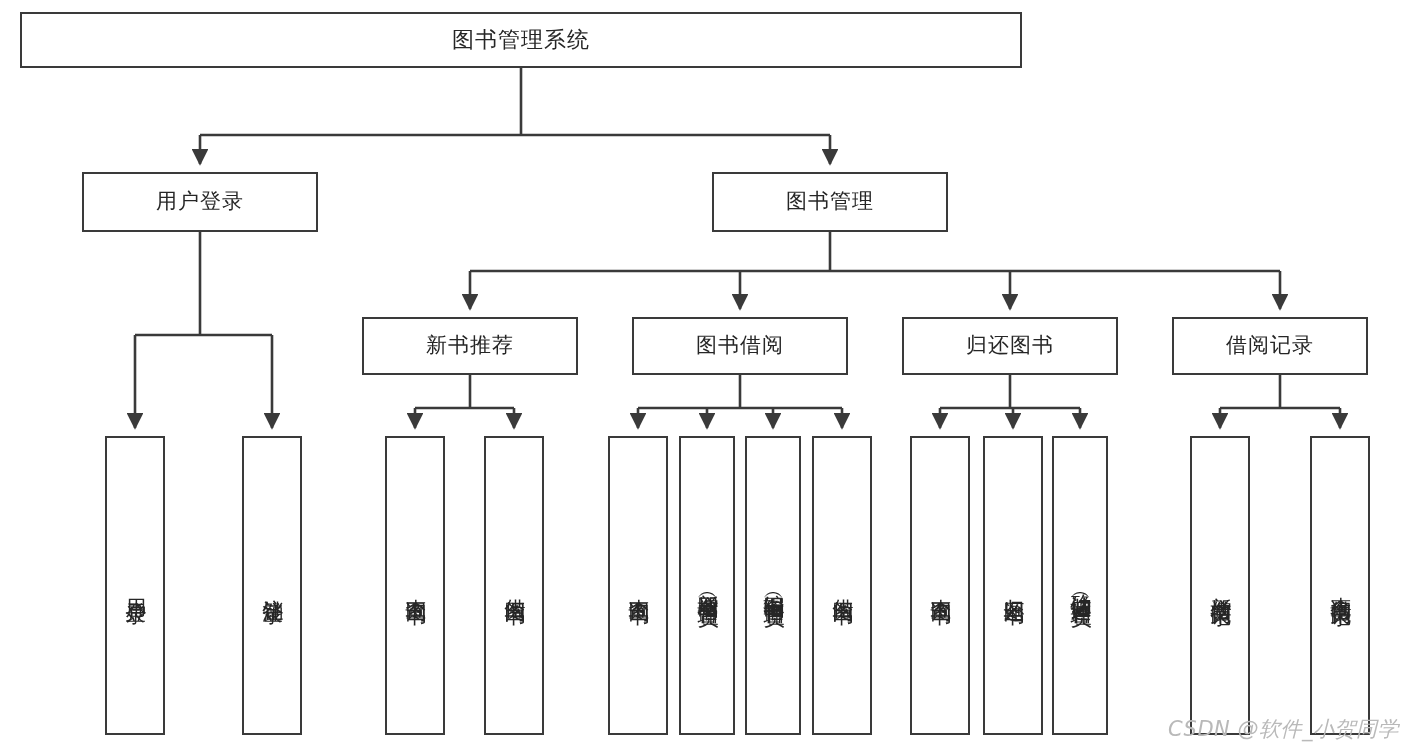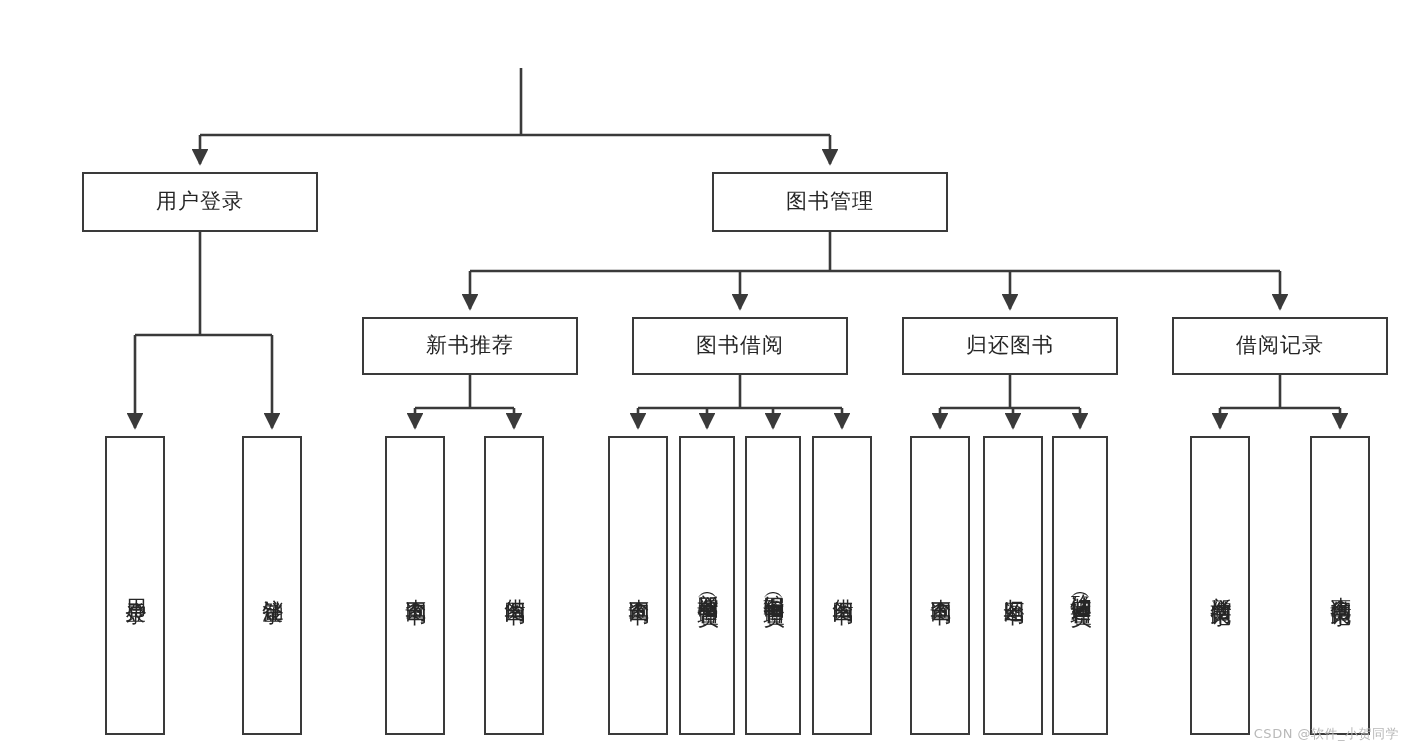--- a/index.html
+++ b/index.html
@@ -55,24 +55,25 @@
     white-space: nowrap;
     text-align: center;
   }
   .node.root .label {
     font-size: 22px;
   }
   .watermark {
     position: absolute;
     right: 6px;
     bottom: 4px;
-    font-size: 13px;
+    font-size: 21px;
     color: #b9b9b9;
     letter-spacing: 0.5px;
     white-space: nowrap;
+    font-style: italic;
   }
 </style>
 </head>
 <body>
 
 <div id="canvas">
 
   <svg id="edges" viewBox="0 0 1405 747" xmlns="http://www.w3.org/2000/svg">
     <defs>
       <marker id="arrow" viewBox="0 0 10 10" refX="9" refY="5" markerWidth="6.5" markerHeight="6.5" orient="auto-start-reverse">
@@ -116,38 +117,41 @@
       <path d="M 1013 408 L 1013 428" marker-end="url(#arrow)"></path>
       <path d="M 1080 408 L 1080 428" marker-end="url(#arrow)"></path>
 
       <path d="M 1280 375 L 1280 408"></path>
       <path d="M 1220 408 L 1340 408"></path>
       <path d="M 1220 408 L 1220 428" marker-end="url(#arrow)"></path>
       <path d="M 1340 408 L 1340 428" marker-end="url(#arrow)"></path>
     </g>
   </svg>
 
+  <div class="node horiz root" style="left:20px; top:12px; width:1002px; height:56px;">
+    <span class="label">图书管理系统</span>
+  </div>
 
   <div class="node horiz" style="left:82px; top:172px; width:236px; height:60px;">
     <span class="label">用户登录</span>
   </div>
   <div class="node horiz" style="left:362px; top:317px; width:216px; height:58px;">
     <span class="label">新书推荐</span>
   </div>
 
   <div class="node horiz" style="left:712px; top:172px; width:236px; height:60px;">
     <span class="label">图书管理</span>
   </div>
   <div class="node horiz" style="left:632px; top:317px; width:216px; height:58px;">
     <span class="label">图书借阅</span>
   </div>
   <div class="node horiz" style="left:902px; top:317px; width:216px; height:58px;">
     <span class="label">归还图书</span>
   </div>
-  <div class="node horiz" style="left:1172px; top:317px; width:216px; height:58px;">
+  <div class="node horiz" style="left:1172px; top:317px; width:196px; height:58px;">
     <span class="label">借阅记录</span>
   </div>
 
   <div class="node vert" style="left:105px; top:436px; width:60px; height:299px;">
     <span class="label">用户登录</span>
   </div>
   <div class="node vert" style="left:242px; top:436px; width:60px; height:299px;">
     <span class="label">注销登录</span>
   </div>
   <div class="node vert" style="left:385px; top:436px; width:60px; height:299px;">

